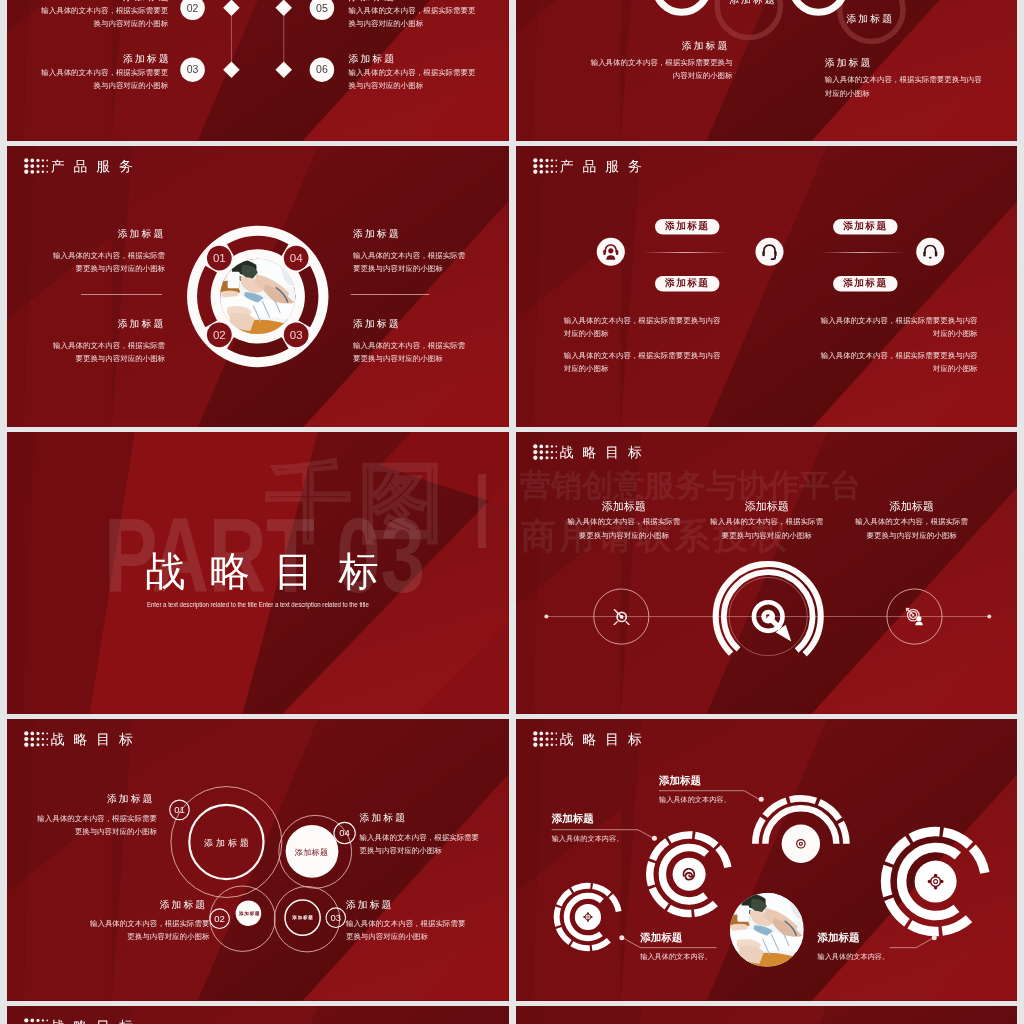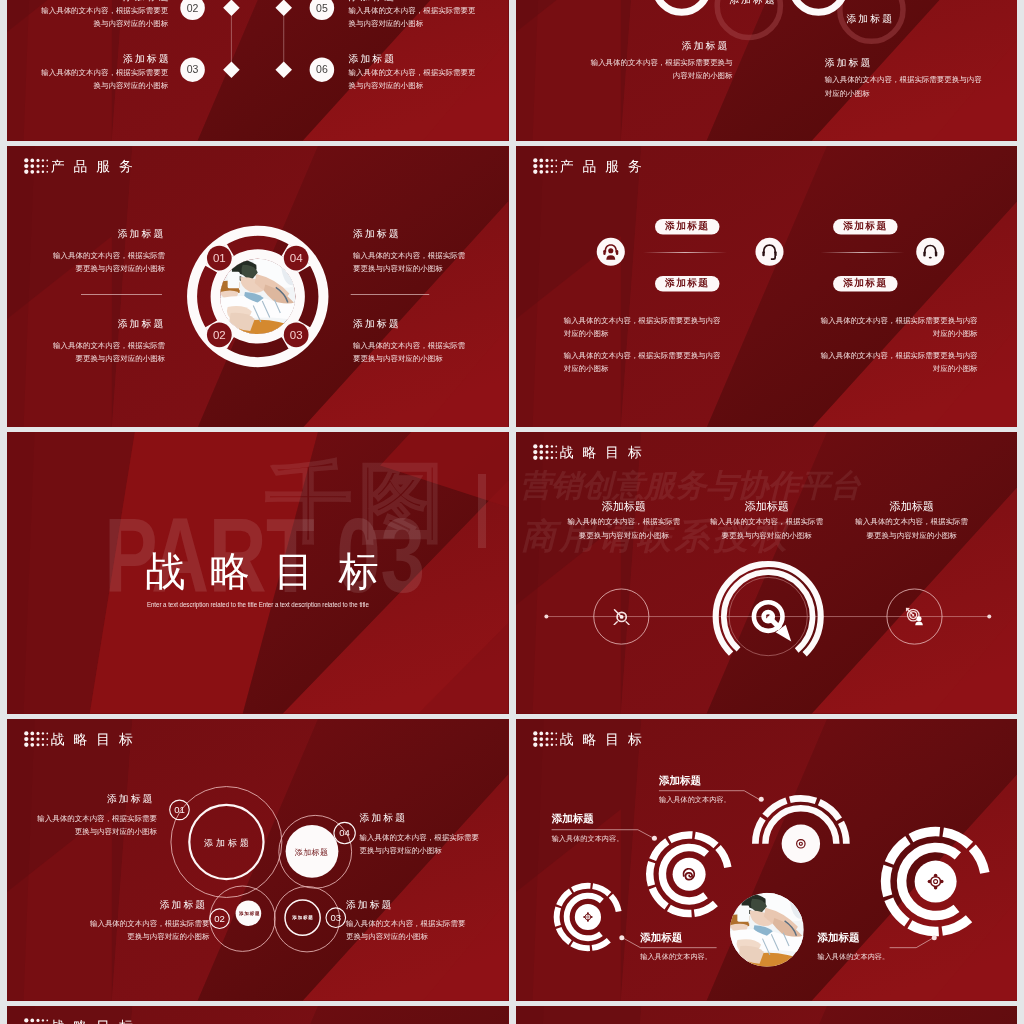--- a/index.html
+++ b/index.html
@@ -34,21 +34,21 @@
          color:rgba(255,255,255,0.105);letter-spacing:-1px;white-space:nowrap;
          transform:scaleX(0.763);transform-origin:0 0;}
   .big-title{position:absolute;left:275.6px;top:237.9px;font-size:80px;letter-spacing:48.5px;
              color:#fff;font-weight:500;line-height:1;}
   .big-sub{position:absolute;left:279px;top:337.2px;font-size:13.6px;letter-spacing:-0.1px;
            color:#f3e2e2;font-weight:400;line-height:1;transform:scaleX(0.905);transform-origin:0 0;}
   .wm{position:absolute;pointer-events:none;}
   .wm-logo{font-size:86px;color:transparent;-webkit-text-stroke:2px rgba(255,255,255,0.085);
            letter-spacing:6px;line-height:1;font-weight:600;}
   .wm-bar{position:absolute;background:rgba(255,255,255,0.10);}
-  .wm-t{color:rgba(255,255,255,0.07);font-weight:700;line-height:1;white-space:nowrap;font-style:italic;}
+  .wm-t{color:rgba(255,255,255,0.07);font-weight:700;line-height:1;white-space:nowrap;}
 </style>
 </head>
 <body>
 
 <svg width="0" height="0" style="position:absolute" aria-hidden="true">
 <defs>
   <linearGradient id="gbase" x1="0" y1="0" x2="0.55" y2="1">
     <stop offset="0" stop-color="#6c0d11"></stop>
         <stop offset="1" stop-color="#7d0f13"></stop>
   </linearGradient>

